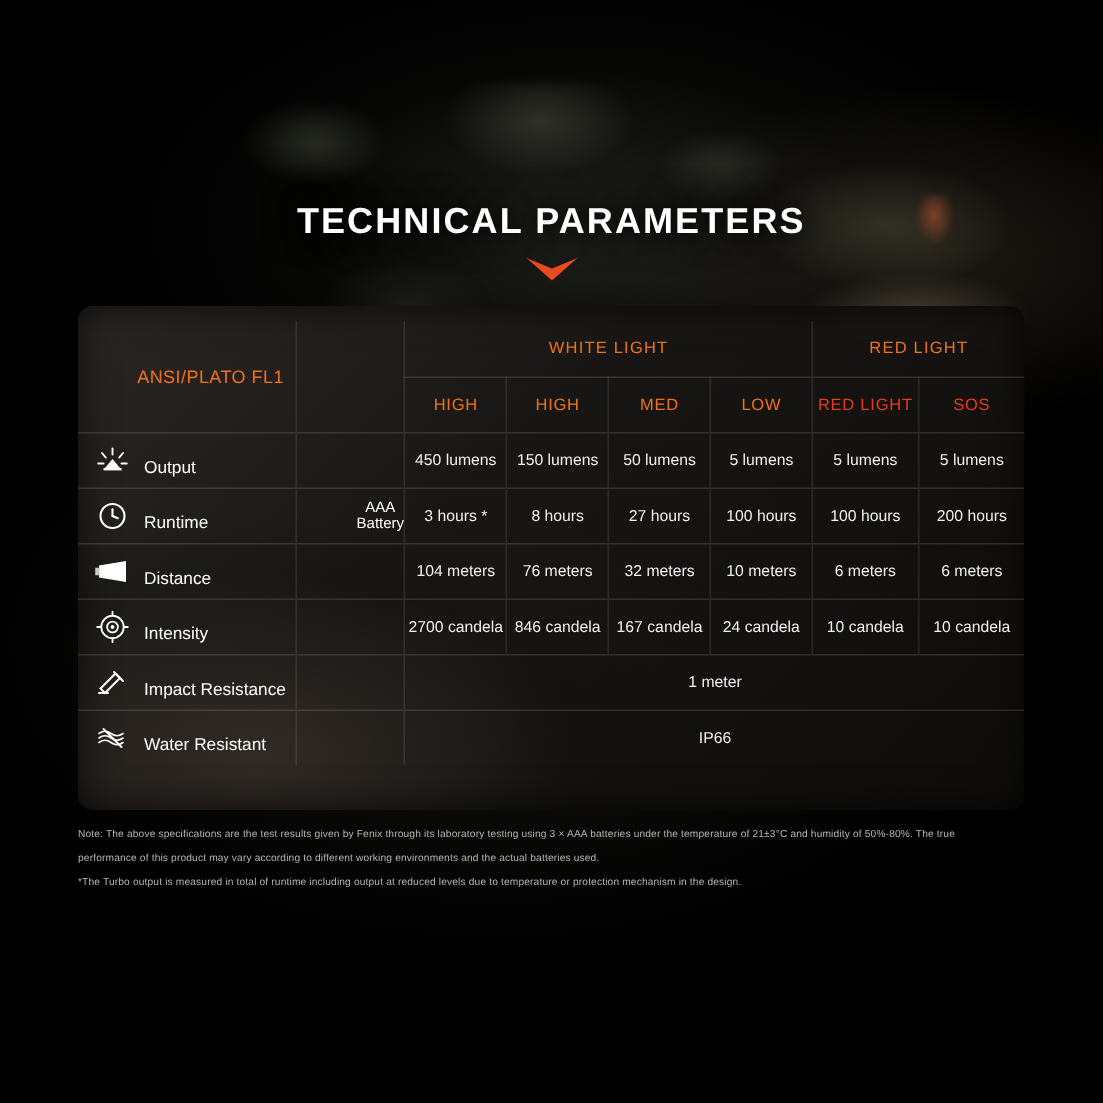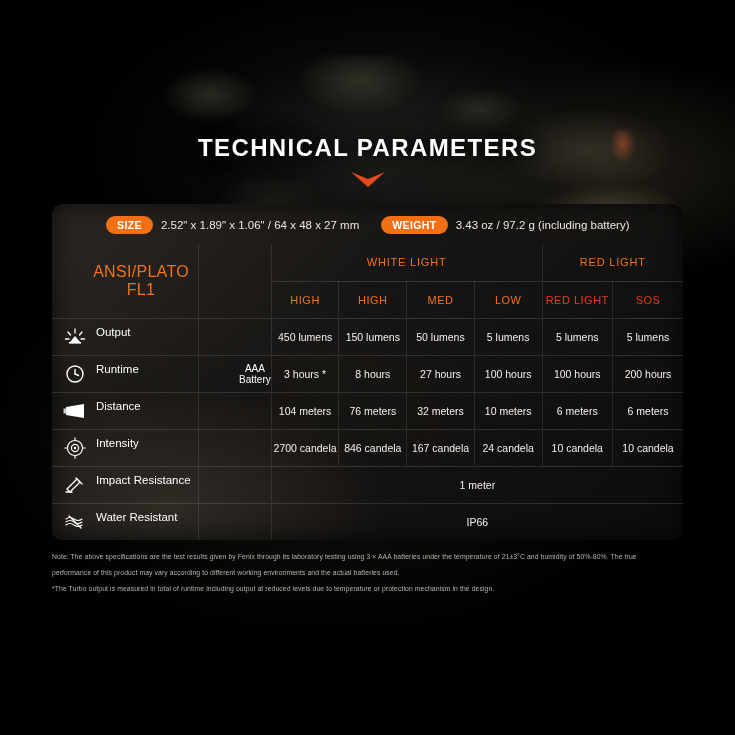--- a/index.html
+++ b/index.html
@@ -117,41 +117,41 @@
   table.specs .no-t { border-top: none; margin-left: 14px; }
   .hdr-group {
     color: #f0731a;
     font-size: 11px;
     letter-spacing: .8px;
     font-weight: 700;
     height: 29px;
   }
   .ansi {
     color: #f0731a;
-    font-size: 16px;
+    font-size: 12px;
     font-weight: 700;
     letter-spacing: .3px;
     text-align: left;
     padding-left: 32px !important;
   }
   .mode {
     font-size: 11px;
     font-weight: 700;
     letter-spacing: .5px;
     height: 29px;
   }
   .mode.white { color: #f0731a; }
   .mode.red { color: #e83b1e; }
   .rowlabel {
     text-align: left;
     padding-left: 10px !important;
     color: #ffffff;
     font-size: 11.5px;
   }
-  .rowlabel-inner { display: flex; align-items: flex-start; gap: 8px; }
+  .rowlabel-inner { display: flex; align-items: flex-end; gap: 8px; }
   .icon { width: 26px; height: 22px; flex: 0 0 26px; display: inline-flex; align-items: center; justify-content: center; }
   .icon svg { display: block; }
   .batt {
     font-size: 10px; line-height: 11px; color: #fff; text-align: center; margin-left: 40px;
   }
   .val { color: #f2efed; }
 
   .notes {
     position: absolute;
     left: 52px; top: 550px; width: 640px;
@@ -174,26 +174,20 @@
     <div class="title">TECHNICAL PARAMETERS</div>
     <div class="title-chev">
       <svg width="40" height="20" viewBox="0 0 40 20">
         <path d="M3 2 L20 17 L37 2 L20 9 Z" fill="#e8491f"></path>
       </svg>
     </div>
   </div>
 
   <div class="panel">
 
-    <div class="badges">
-      <span class="pill">SIZE</span>
-      <span class="badge-text">2.52" x 1.89" x 1.06" / 64 x 48 x 27 mm</span>
-      <span class="pill">WEIGHT</span>
-      <span class="badge-text">3.43 oz / 97.2 g (including battery)</span>
-    </div>
 
     <table class="specs">
       <colgroup>
         <col style="width:148px">
         <col style="width:47px">
         <col style="width:70px">
         <col style="width:70px">
         <col style="width:70px">
         <col style="width:70px">
         <col style="width:73px">

